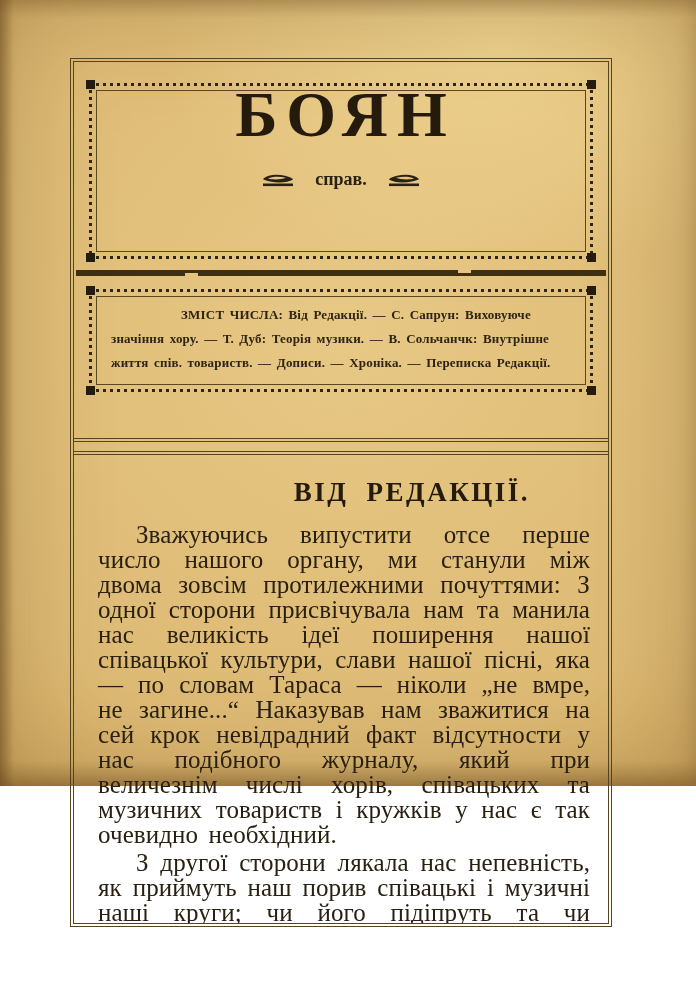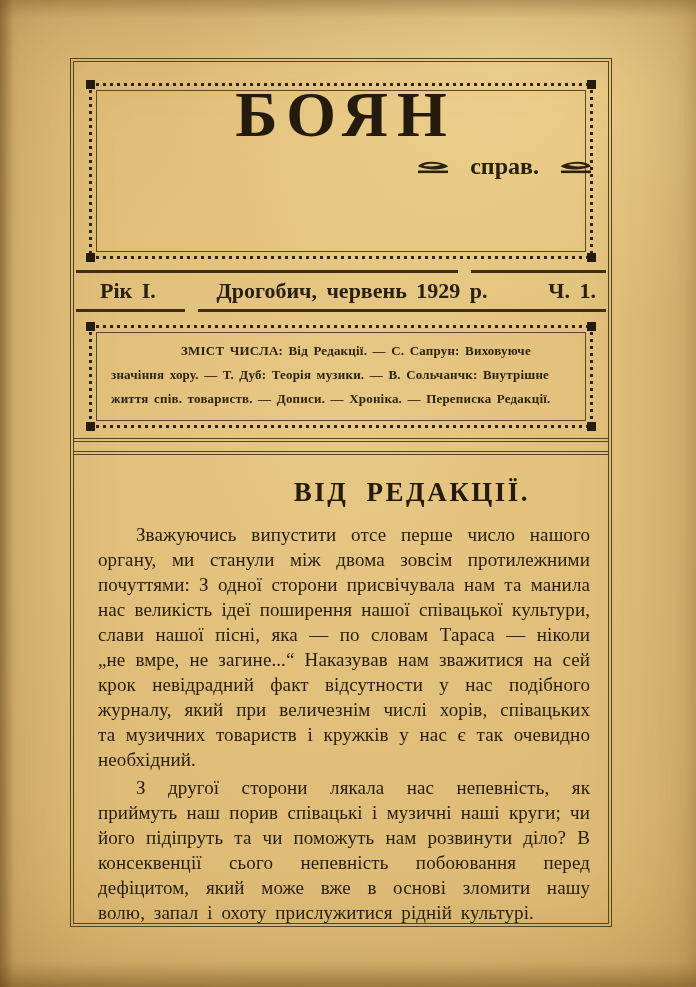--- a/index.html
+++ b/index.html
@@ -2,21 +2,21 @@
 <html><head>
 <meta charset="utf-8">
 <style>
   html,body{margin:0;padding:0;}
   body{
     width:696px;height:987px;overflow:hidden;
     font-family:"Liberation Serif","DejaVu Serif",serif;
   }
   
   .photo{
-    position:relative;width:696px;height:987px;box-sizing:border-box;
+    position:relative;width:696px;height:786px;box-sizing:border-box;
     background:
       linear-gradient(90deg, rgba(104,72,26,.45) 0px, rgba(104,72,26,0) 14px),
       linear-gradient(0deg,  rgba(104,72,26,.35) 0px, rgba(104,72,26,0) 26px),
       linear-gradient(180deg, rgba(104,72,26,.18) 0px, rgba(104,72,26,0) 18px),
       radial-gradient(ellipse 75% 45% at 72% 6%, rgba(250,228,162,.50), rgba(250,228,162,0) 65%),
       radial-gradient(ellipse 120% 105% at 50% 42%, #e7c885 0%, #ddba74 52%, #d0a75f 78%, #bd9148 100%);
     box-shadow: inset 0 0 110px rgba(82,52,12,.28), inset 0 0 20px rgba(72,44,8,.22);
   }
   
   .frame{
@@ -45,22 +45,22 @@
 
   .title-box{margin-top:21px;height:176px;text-align:center;color:#261d0e;}
   .journal-title{
     margin:20px 0 0;font-size:64px;line-height:1.0;font-weight:bold;
     letter-spacing:9px;text-indent:9px;color:#241b0c;
   }
   .journal-subtitle{
     margin-top:9px;font-size:25px;font-weight:bold;word-spacing:6px;letter-spacing:.5px;color:#2a2112;
   }
   .subtitle2-row{
-    margin-top:6px;display:flex;align-items:center;justify-content:flex-end;gap:20px;
-    font-size:24px;font-weight:bold;color:#2a2112;
+    margin-top:22px;display:flex;align-items:center;justify-content:center;gap:20px;
+    font-size:18px;font-weight:bold;color:#2a2112;
   }
   .orn svg{display:block;}
   .orn.flip svg{transform:scaleX(-1);}
 
   
   .rule{height:3px;margin:0 2px;}
   .rule-top{
     margin-top:11px;
     background:linear-gradient(to right,#3d2f14 0 72%,transparent 72% 74.5%,#3d2f14 74.5% 100%);
   }
@@ -82,21 +82,21 @@
     font-size:13px;font-weight:bold;line-height:24px;color:#2e2413;
     letter-spacing:.2px;word-spacing:2px;text-align:left;
   }
 
   
   .article-title{
     position:relative;left:-60px;margin:22px 0 14px;text-align:right;
     font-size:27px;font-weight:bold;letter-spacing:2.5px;word-spacing:9px;color:#241b0c;
   }
   .body-par{
-    margin:0 0 3px;font-size:19px;line-height:25px;color:#2a2012;
+    margin:0 0 3px;font-size:25px;line-height:25px;color:#2a2012;
     text-align:justify;text-indent:38px;word-spacing:4px;letter-spacing:.1px;
   }
 </style>
 </head>
 <body>
 
 <div class="photo">
   <div class="frame">
 
     <div class="masthead">
@@ -122,25 +122,20 @@
             <svg width="34" height="14" viewBox="0 0 34 14" xmlns="http://www.w3.org/2000/svg">
               <rect x="2" y="10.5" width="30" height="2.6" fill="#2a2112"></rect>
               <path d="M2,6 C7,1.2 16,0.8 24,2.8 C29,4.1 32,5.6 32,6.5 C27,9.8 17,10.4 9,8.4 C4.5,7.3 2,6.6 2,6 Z" fill="#2a2112"></path>
               <path d="M7,5.6 C11,3.4 19,3.2 25,4.8 C20,6.8 12,7 7,5.6 Z" fill="#e4c47e"></path>
             </svg>
           </span>
         </div>
       </div>
 
       <div class="rule rule-top"></div>
-      <div class="issue-line">
-        <span class="vol">Рік І.</span>
-        <span class="pd">Дрогобич, червень 1929 р.</span>
-        <span class="num">Ч. 1.</span>
-      </div>
       <div class="rule rule-bottom"></div>
 
       <div class="dotbox contents-box">
         <i class="corner tl"></i>
         <i class="corner tr"></i>
         <i class="corner bl"></i>
         <i class="corner br"></i>
         <div class="innerline"></div>
         <p class="contents-text">ЗМІСТ ЧИСЛА: Від Редакції. — С. Сапрун: Виховуюче значіння хору. — Т. Дуб: Теорія музики. — В. Сольчанчк: Внутрішне життя спів. товариств. — Дописи. — Хроніка. — Переписка Редакції.</p>
       </div>

